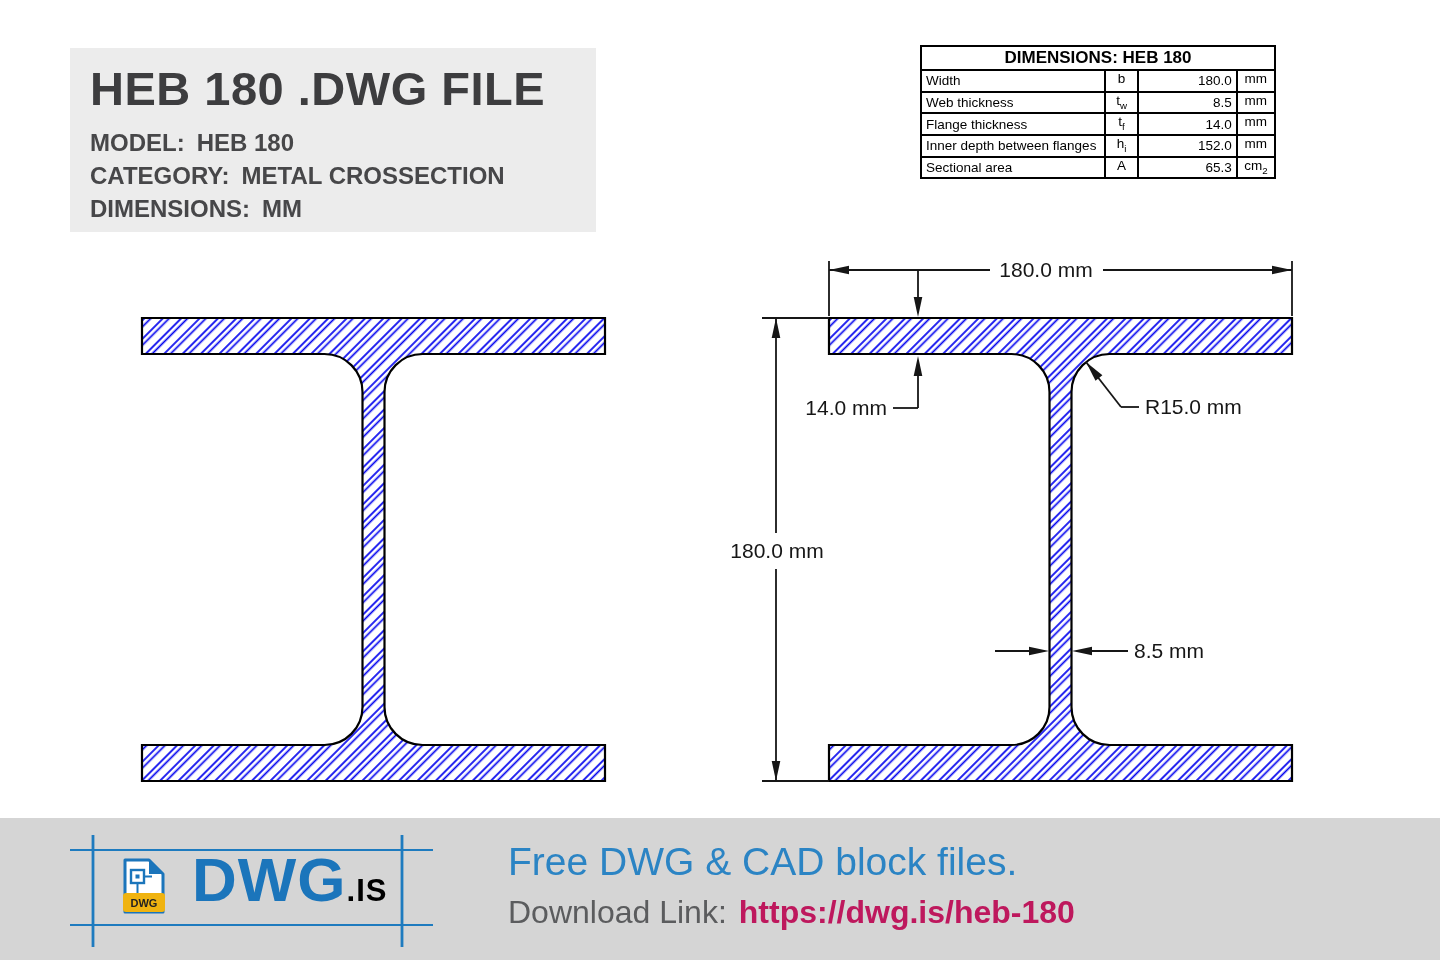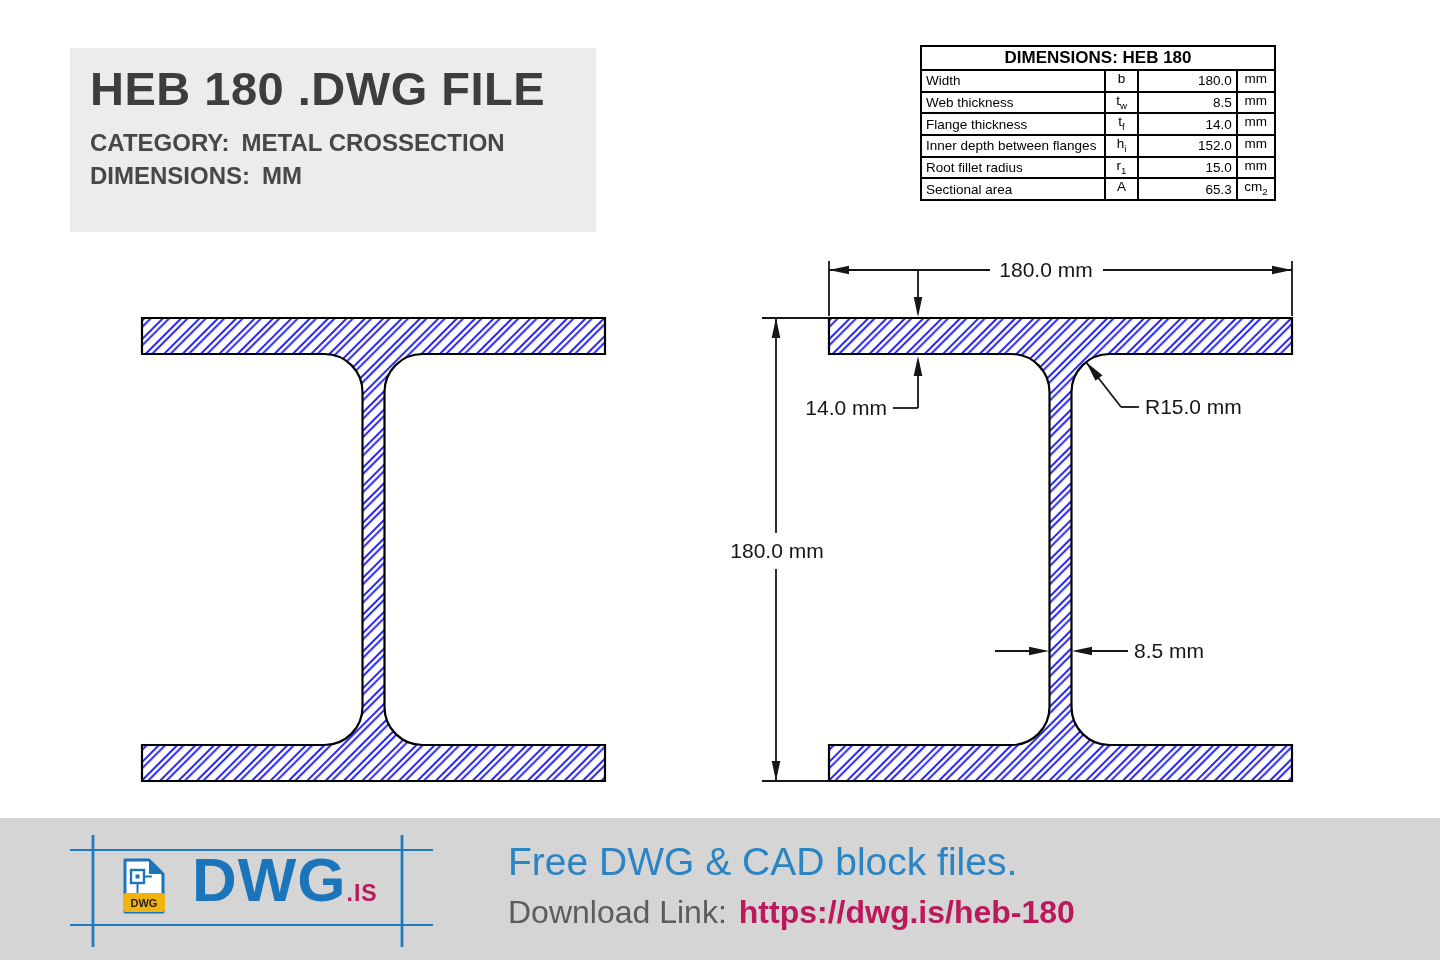--- a/index.html
+++ b/index.html
@@ -55,40 +55,43 @@
   }
   .logo-guides { position:absolute; left:0; top:0; }
   .file-icon { position:absolute; left:122px; top:39px; }
   .logo-text {
     position:absolute; left:192px; top:26px; white-space:nowrap;
   }
   .logo-dwg {
     font-size:62px; font-weight:bold; color:#1b75bb; letter-spacing:1px;
   }
   .logo-is {
-    font-size:23px; font-weight:bold; color:#be185d; letter-spacing:1px;
+    font-size:31px; font-weight:bold; color:#000000; letter-spacing:1px;
   }
   .tagline {
     position:absolute; left:508px; top:22px;
     font-size:39px; color:#2b84c4; white-space:nowrap;
   }
   .dl-line {
     position:absolute; left:508px; top:76px;
     font-size:32px; color:#5b5c5e; white-space:nowrap;
   }
   .dl-url { font-weight:bold; color:#be185d; margin-left:12px; }
 </style>
 </head>
 <body>
 
 <div class="page">
 
   <div class="title-block">
     <h1>HEB 180 .DWG FILE</h1>
     <div class="title-meta">
+      <div class="meta-line">
+        <span class="meta-label">MODEL:</span><span>HEB 180</span>
+      </div>
       <div class="meta-line">
         <span class="meta-label">CATEGORY:</span><span>METAL CROSSECTION</span>
       </div>
       <div class="meta-line">
         <span class="meta-label">DIMENSIONS:</span><span>MM</span>
       </div>
     </div>
   </div>
 
   <table class="dims-table">
@@ -113,26 +116,20 @@
       <tr>
         <td class="col-name">Flange thickness</td>
         <td class="col-sym"><span>t</span><sub>f</sub></td>
         <td class="col-val">14.0</td>
         <td class="col-unit"><span>mm</span><sub></sub></td>
       </tr>
       <tr>
         <td class="col-name">Inner depth between flanges</td>
         <td class="col-sym"><span>h</span><sub>i</sub></td>
         <td class="col-val">152.0</td>
-        <td class="col-unit"><span>mm</span><sub></sub></td>
-      </tr>
-      <tr>
-        <td class="col-name">Root fillet radius</td>
-        <td class="col-sym"><span>r</span><sub>1</sub></td>
-        <td class="col-val">15.0</td>
         <td class="col-unit"><span>mm</span><sub></sub></td>
       </tr>
       <tr>
         <td class="col-name">Sectional area</td>
         <td class="col-sym"><span>A</span><sub></sub></td>
         <td class="col-val">65.3</td>
         <td class="col-unit"><span>cm</span><sub>2</sub></td>
       </tr>
     </tbody>
   </table>

